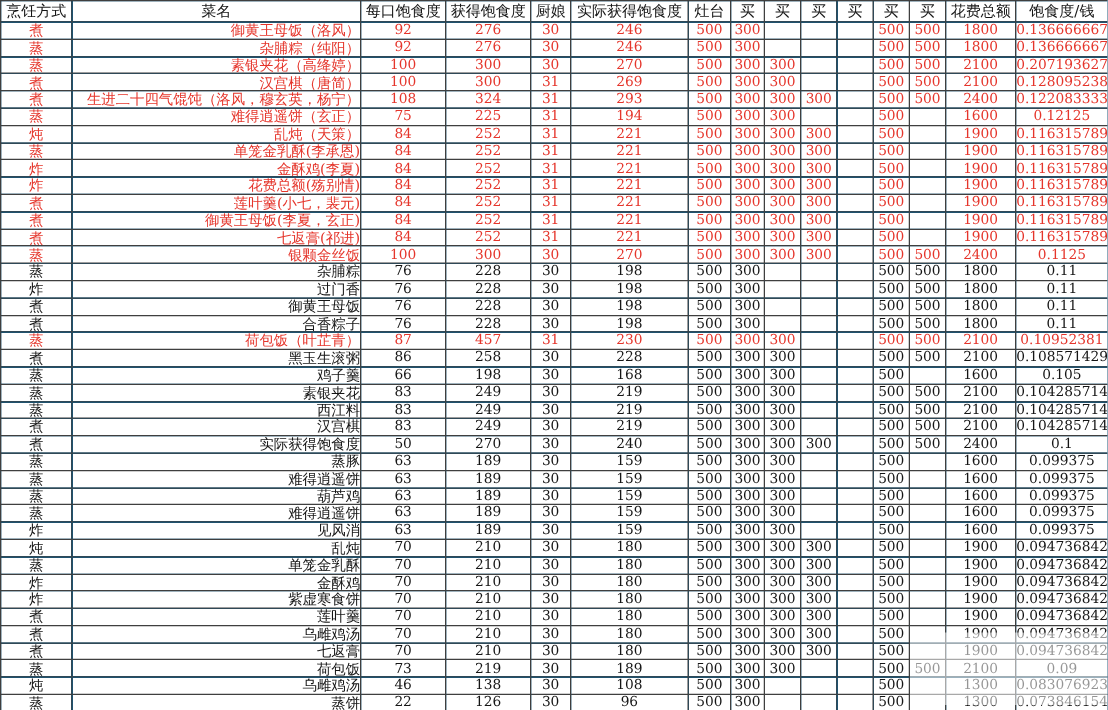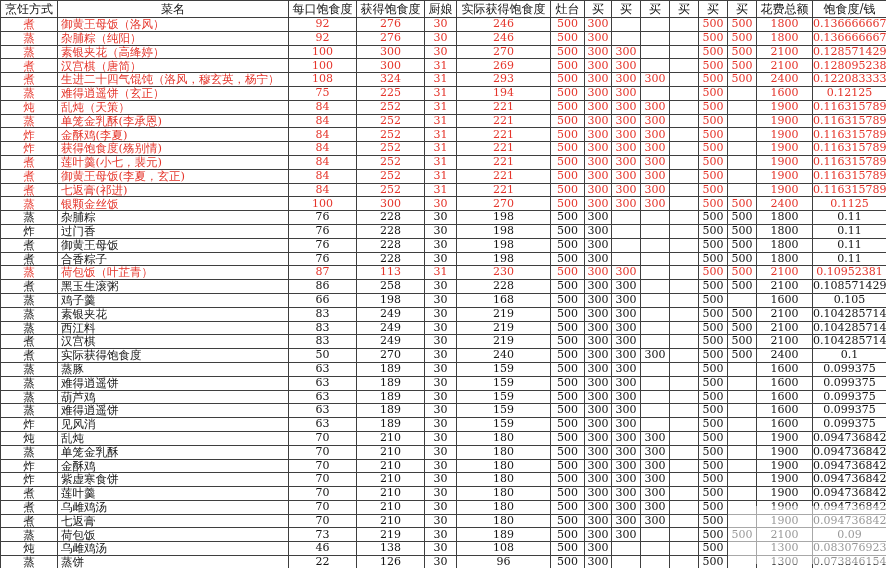--- a/index.html
+++ b/index.html
@@ -8,21 +8,21 @@
     background:#0369a1;font-family:"DejaVu Serif","Liberation Serif",serif;
   }
   table{border-collapse:collapse;table-layout:fixed;width:886px;}
   th,td{
     border:1px solid #3f3f3f;
     padding:0;margin:0;overflow:hidden;white-space:nowrap;
     font-weight:normal;color:#151515;background:#ffffff;
   }
   thead th{height:16px;font-size:12px;line-height:16px;text-align:center;}
   tbody td{height:12.8px;font-size:11px;line-height:12.5px;text-align:center;}
-  tbody td.col-dish{text-align:left;padding-left:3px;font-size:11.5px;}
+  tbody td.col-dish{text-align:right;padding-left:3px;font-size:11.5px;}
   tbody td.col-method{font-size:11.5px;}
   tr.hl td{color:#e5352b;}
   #watermark{
     position:absolute;right:0;bottom:4px;width:158px;height:58px;
     background:rgba(255,255,255,0.55);pointer-events:none;
   }
 </style>
 </head>
 <body>
 
@@ -107,21 +107,21 @@
           <td class="col-chef">30</td>
           <td class="col-actual-gained">270</td>
           <td class="col-stove">500</td>
           <td class="col-buy-1">300</td>
           <td class="col-buy-2">300</td>
           <td class="col-buy-3"></td>
           <td class="col-buy-4"></td>
           <td class="col-buy-5">500</td>
           <td class="col-buy-6">500</td>
           <td class="col-total-cost">2100</td>
-          <td class="col-ratio">0.128571429</td>
+          <td class="col-ratio">0.207193627</td>
         </tr>
         <tr class="hl">
           <td class="col-method">煮</td>
           <td class="col-dish">汉宫棋（唐简）</td>
           <td class="col-per-bite">100</td>
           <td class="col-gained">300</td>
           <td class="col-chef">31</td>
           <td class="col-actual-gained">269</td>
           <td class="col-stove">500</td>
           <td class="col-buy-1">300</td>
@@ -213,21 +213,21 @@
           <td class="col-buy-2">300</td>
           <td class="col-buy-3">300</td>
           <td class="col-buy-4"></td>
           <td class="col-buy-5">500</td>
           <td class="col-buy-6"></td>
           <td class="col-total-cost">1900</td>
           <td class="col-ratio">0.116315789</td>
         </tr>
         <tr class="hl">
           <td class="col-method">炸</td>
-          <td class="col-dish">获得饱食度(殇别情)</td>
+          <td class="col-dish">花费总额(殇别情)</td>
           <td class="col-per-bite">84</td>
           <td class="col-gained">252</td>
           <td class="col-chef">31</td>
           <td class="col-actual-gained">221</td>
           <td class="col-stove">500</td>
           <td class="col-buy-1">300</td>
           <td class="col-buy-2">300</td>
           <td class="col-buy-3">300</td>
           <td class="col-buy-4"></td>
           <td class="col-buy-5">500</td>
@@ -368,21 +368,21 @@
           <td class="col-buy-4"></td>
           <td class="col-buy-5">500</td>
           <td class="col-buy-6">500</td>
           <td class="col-total-cost">1800</td>
           <td class="col-ratio">0.11</td>
         </tr>
         <tr class="hl">
           <td class="col-method">蒸</td>
           <td class="col-dish">荷包饭（叶芷青）</td>
           <td class="col-per-bite">87</td>
-          <td class="col-gained">113</td>
+          <td class="col-gained">457</td>
           <td class="col-chef">31</td>
           <td class="col-actual-gained">230</td>
           <td class="col-stove">500</td>
           <td class="col-buy-1">300</td>
           <td class="col-buy-2">300</td>
           <td class="col-buy-3"></td>
           <td class="col-buy-4"></td>
           <td class="col-buy-5">500</td>
           <td class="col-buy-6">500</td>
           <td class="col-total-cost">2100</td>

